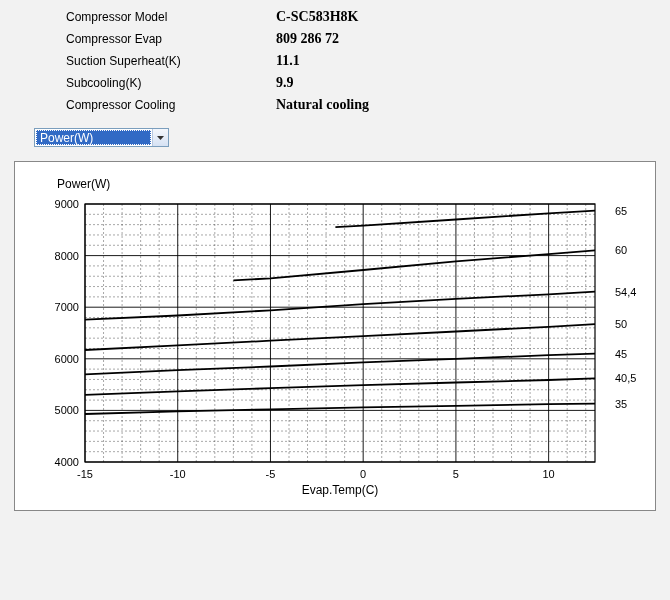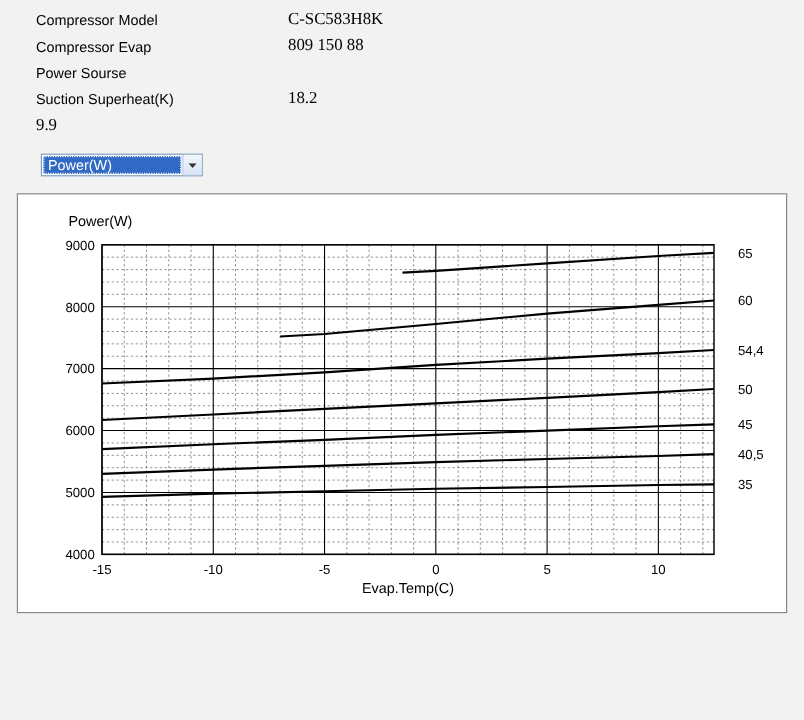--- a/index.html
+++ b/index.html
@@ -12,28 +12,29 @@
     font-size: 12px;
     color: #000;
     overflow: hidden;
   }
   .spec-table {
     padding: 6px 0 0 30px;
   }
   .spec-row {
     display: flex;
     line-height: 22px;
+    margin-left: 36px;
   }
   .spec-label {
     width: 210px;
     font-weight: normal;
   }
   .spec-value {
     font-family: "Times New Roman", serif;
-    font-weight: normal;
+    font-weight: bold;
     font-size: 14px;
   }
   .dropdown-wrap {
     margin: 12px 0 0 34px;
   }
   .dropdown {
     display: inline-flex;
     align-items: center;
     border: 1px solid #7b9ebd;
     background: #fff;
@@ -89,31 +90,35 @@
 </head>
 <body>
 
 <div class="spec-table">
   <div class="spec-row">
     <div class="spec-label">Compressor Model</div>
     <div class="spec-value">C-SC583H8K</div>
   </div>
   <div class="spec-row">
     <div class="spec-label">Compressor Evap</div>
-    <div class="spec-value">809 150 88</div>
-  </div>
-  <div class="spec-row">
-    <div class="spec-label">Power Sourse</div>
+    <div class="spec-value">809 286 72</div>
+  </div>
+  <div class="spec-row">
   </div>
   <div class="spec-row">
     <div class="spec-label">Suction Superheat(K)</div>
-    <div class="spec-value">18.2</div>
-  </div>
-  <div class="spec-row">
+    <div class="spec-value">11.1</div>
+  </div>
+  <div class="spec-row">
+    <div class="spec-label">Subcooling(K)</div>
     <div class="spec-value">9.9</div>
+  </div>
+  <div class="spec-row">
+    <div class="spec-label">Compressor Cooling</div>
+    <div class="spec-value">Natural cooling</div>
   </div>
 </div>
 
 <div class="dropdown-wrap">
   <div class="dropdown">
     <div class="sel">Power(W)</div>
     <div class="arrow">
       <svg width="7" height="4" viewBox="0 0 7 4">
           <path d="M0 0 L7 0 L3.5 4 Z" fill="#333"></path>
         </svg>

